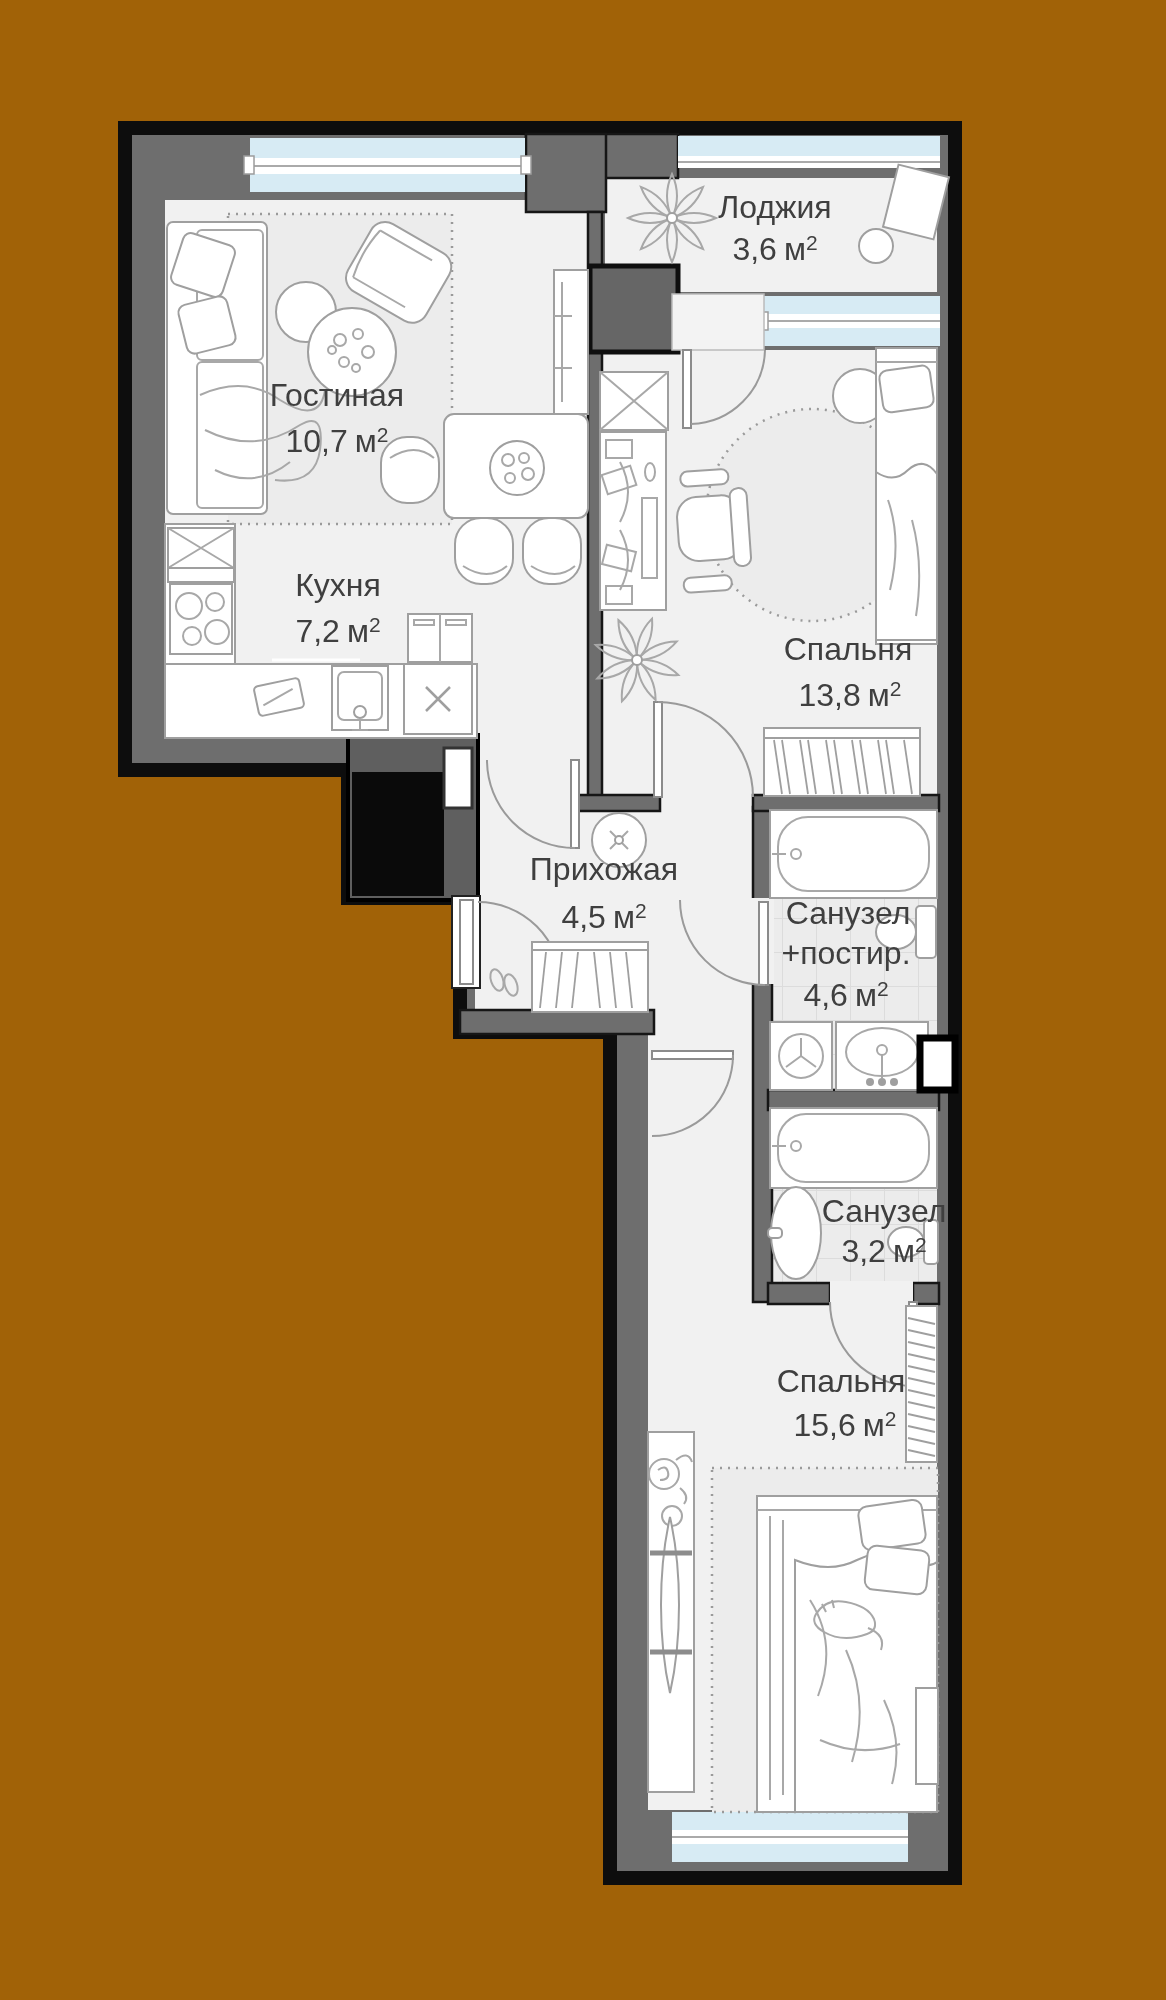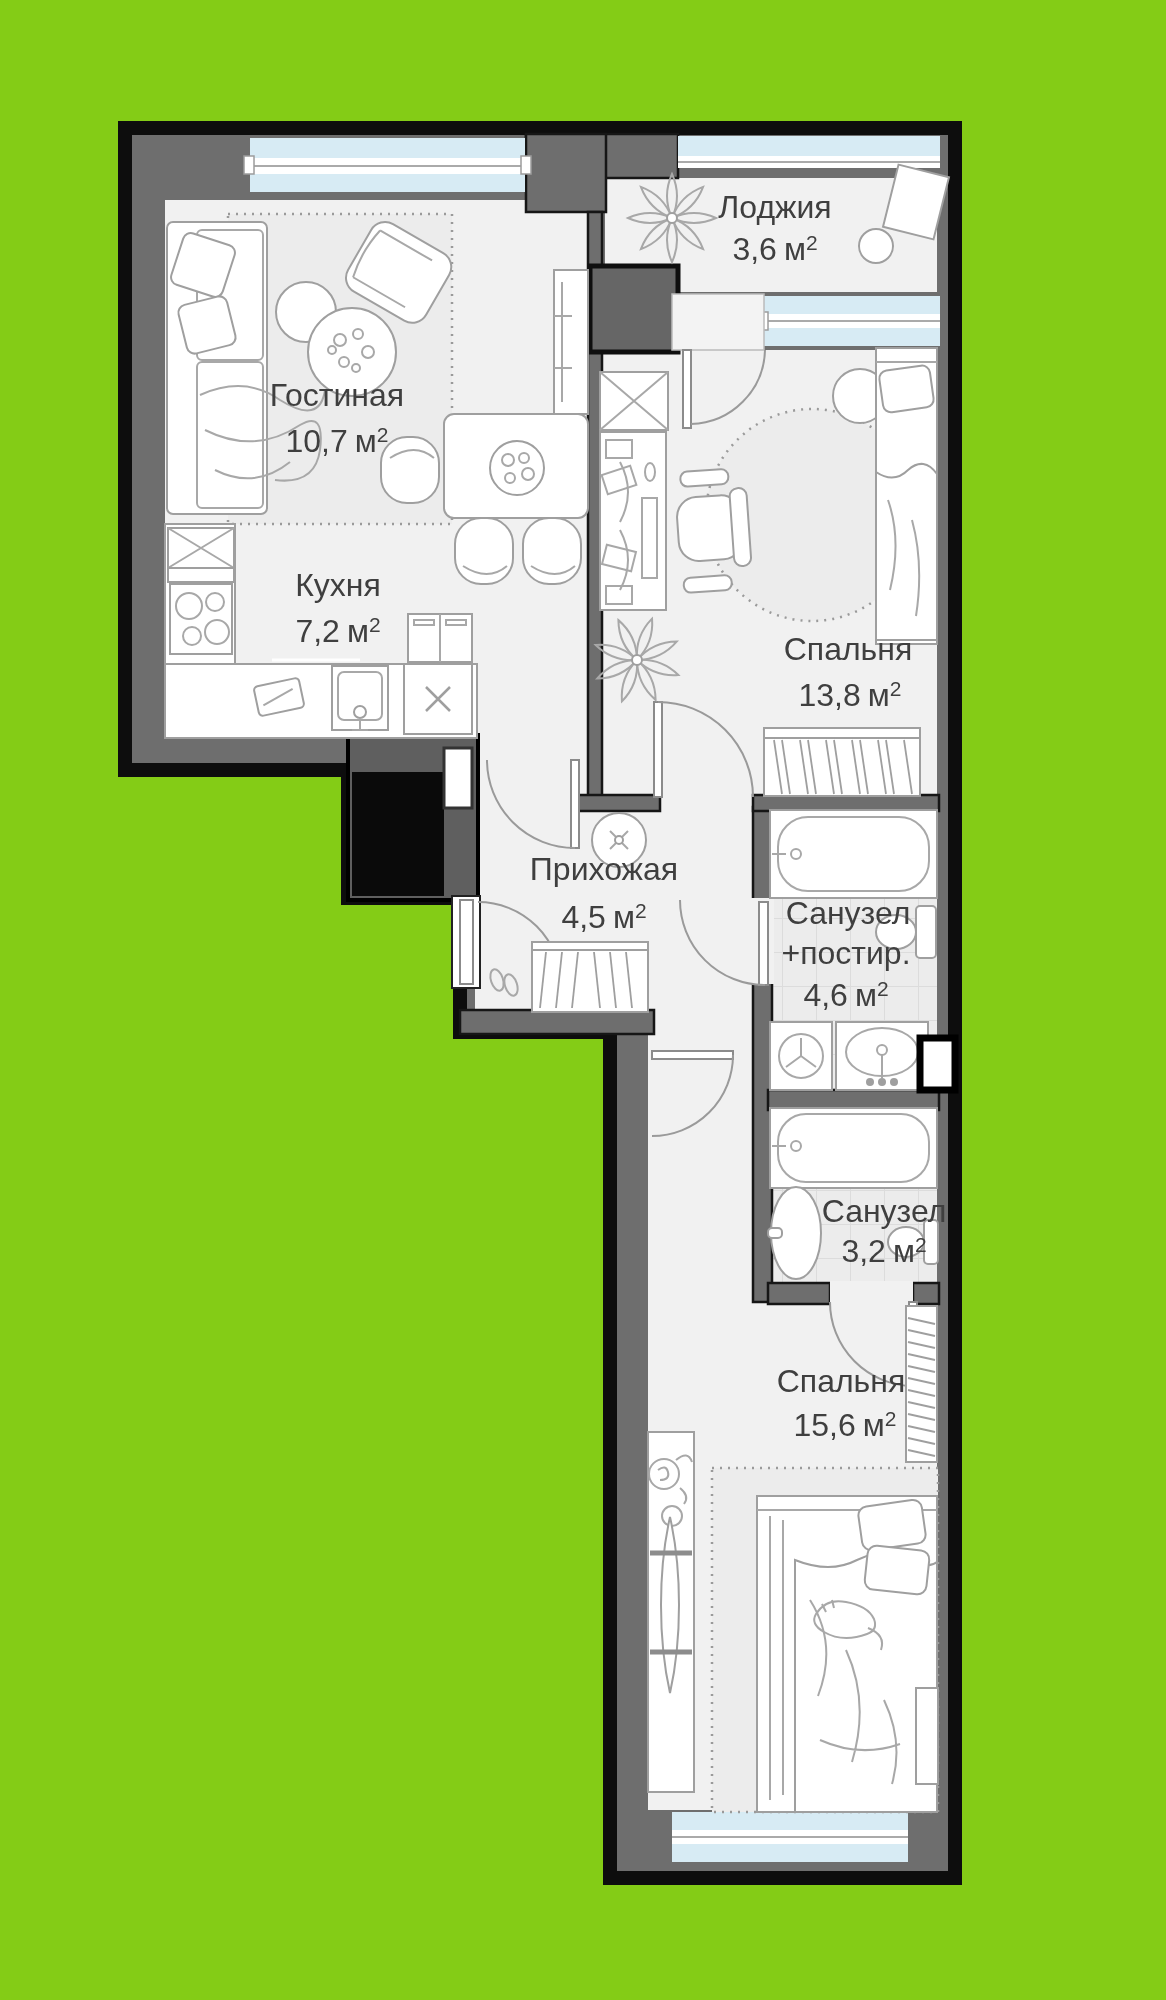--- a/index.html
+++ b/index.html
@@ -1,16 +1,16 @@
 <!DOCTYPE html>
 <html><head>
 <meta charset="utf-8">
 <style>
   html,body{margin:0;padding:0;background:#000;}
-  .stage{position:relative;width:1166px;height:2000px;background:#84cc16;overflow:hidden;
+  .stage{position:relative;width:1166px;height:2000px;background:#a16207;overflow:hidden;
          font-family:"Liberation Sans",sans-serif;}
   svg{position:absolute;left:0;top:0;}
   svg text{font-family:"Liberation Sans",sans-serif;fill:#3f3f3f;}
   .rname{font-size:32px;}
   .rarea{font-size:32px;}
   .sup{font-size:21px;}
   .wall{fill:#6e6e6e;stroke:#161616;stroke-width:2.5;}
   .floor{fill:#f1f1f1;}
   .glass{fill:#d7ebf4;}
   .frame{fill:#ffffff;stroke:#9c9c9c;stroke-width:1.5;}

